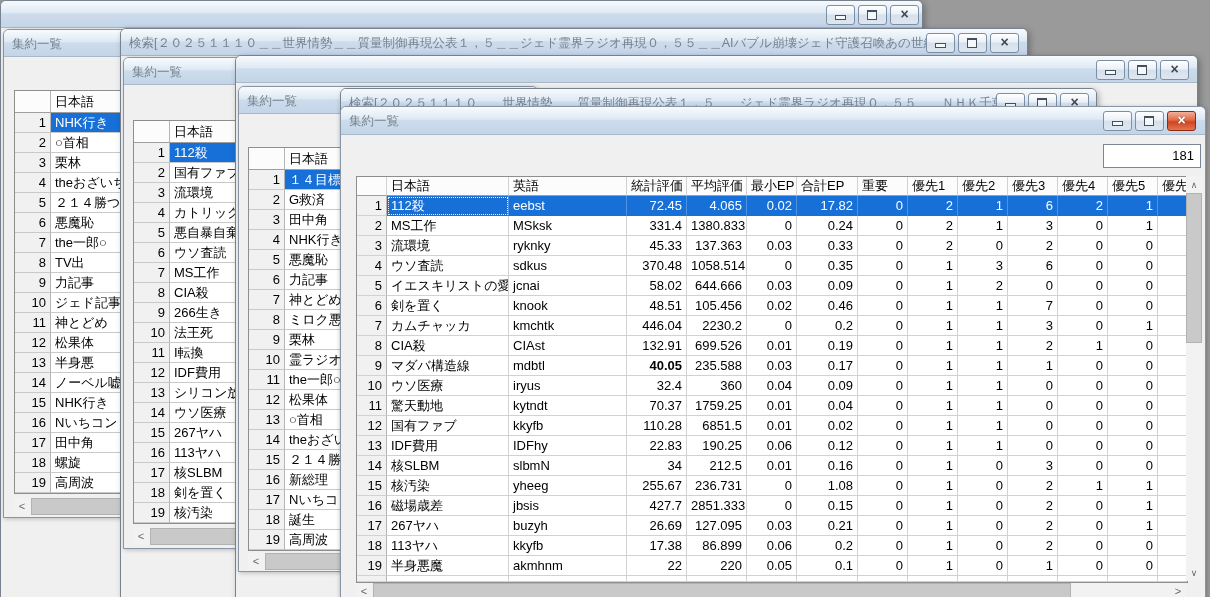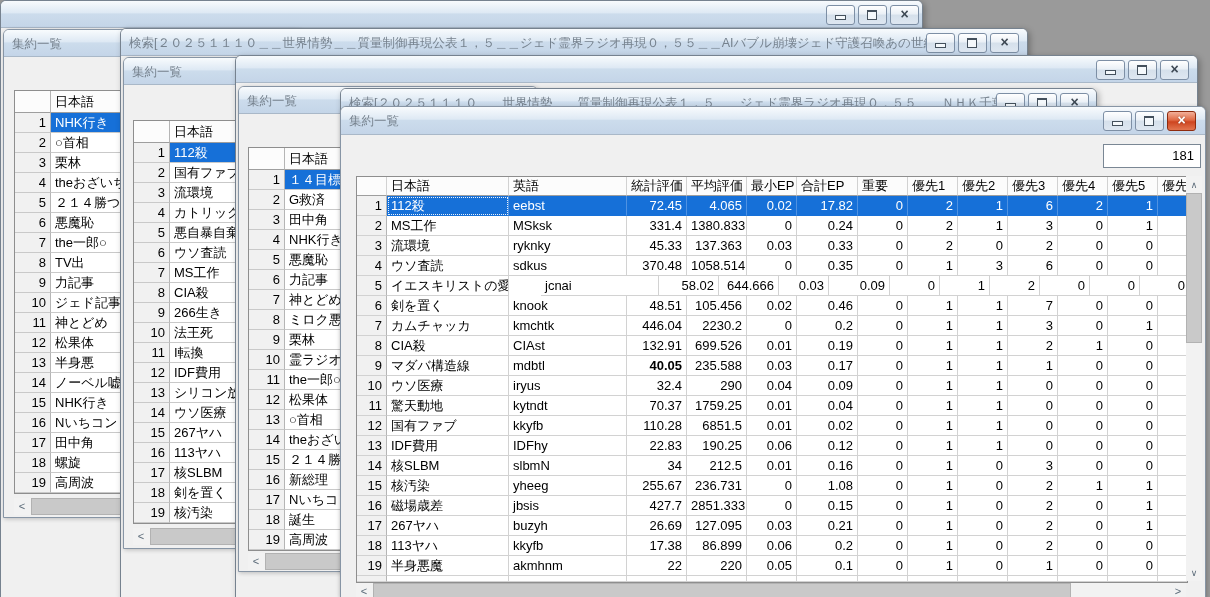--- a/index.html
+++ b/index.html
@@ -501,21 +501,21 @@
           <div class="mc al-r" style="width: 50px;">1</div>
           <div class="mc al-r" style="width: 50px;">3</div>
           <div class="mc al-r" style="width: 50px;">6</div>
           <div class="mc al-r" style="width: 50px;">0</div>
           <div class="mc al-r" style="width: 50px;">0</div>
           <div class="mc" style="width: 29px;"></div>
         </div>
         <div class="mrow">
           <div class="mc al-r numbg" style="width: 30px;">5</div>
           <div class="mc" style="width: 122px;">イエスキリストの愛</div>
-          <div class="mc" style="width: 118px; margin-left: 32px;">jcnai</div>
+          <div class="mc" style="width: 118px;">jcnai</div>
           <div class="mc al-r" style="width: 60px;">58.02</div>
           <div class="mc al-r" style="width: 60px;">644.666</div>
           <div class="mc al-r" style="width: 50px;">0.03</div>
           <div class="mc al-r" style="width: 61px;">0.09</div>
           <div class="mc al-r" style="width: 50px;">0</div>
           <div class="mc al-r" style="width: 50px;">1</div>
           <div class="mc al-r" style="width: 50px;">2</div>
           <div class="mc al-r" style="width: 50px;">0</div>
           <div class="mc al-r" style="width: 50px;">0</div>
           <div class="mc al-r" style="width: 50px;">0</div>
@@ -583,21 +583,21 @@
           <div class="mc al-r" style="width: 50px;">1</div>
           <div class="mc al-r" style="width: 50px;">0</div>
           <div class="mc al-r" style="width: 50px;">0</div>
           <div class="mc" style="width: 29px;"></div>
         </div>
         <div class="mrow">
           <div class="mc al-r numbg" style="width: 30px;">10</div>
           <div class="mc" style="width: 122px;">ウソ医療</div>
           <div class="mc" style="width: 118px;">iryus</div>
           <div class="mc al-r" style="width: 60px;">32.4</div>
-          <div class="mc al-r" style="width: 60px;">290</div>
+          <div class="mc al-r" style="width: 60px;">360</div>
           <div class="mc al-r" style="width: 50px;">0.04</div>
           <div class="mc al-r" style="width: 61px;">0.09</div>
           <div class="mc al-r" style="width: 50px;">0</div>
           <div class="mc al-r" style="width: 50px;">1</div>
           <div class="mc al-r" style="width: 50px;">1</div>
           <div class="mc al-r" style="width: 50px;">0</div>
           <div class="mc al-r" style="width: 50px;">0</div>
           <div class="mc al-r" style="width: 50px;">0</div>
           <div class="mc" style="width: 29px;"></div>
         </div>

